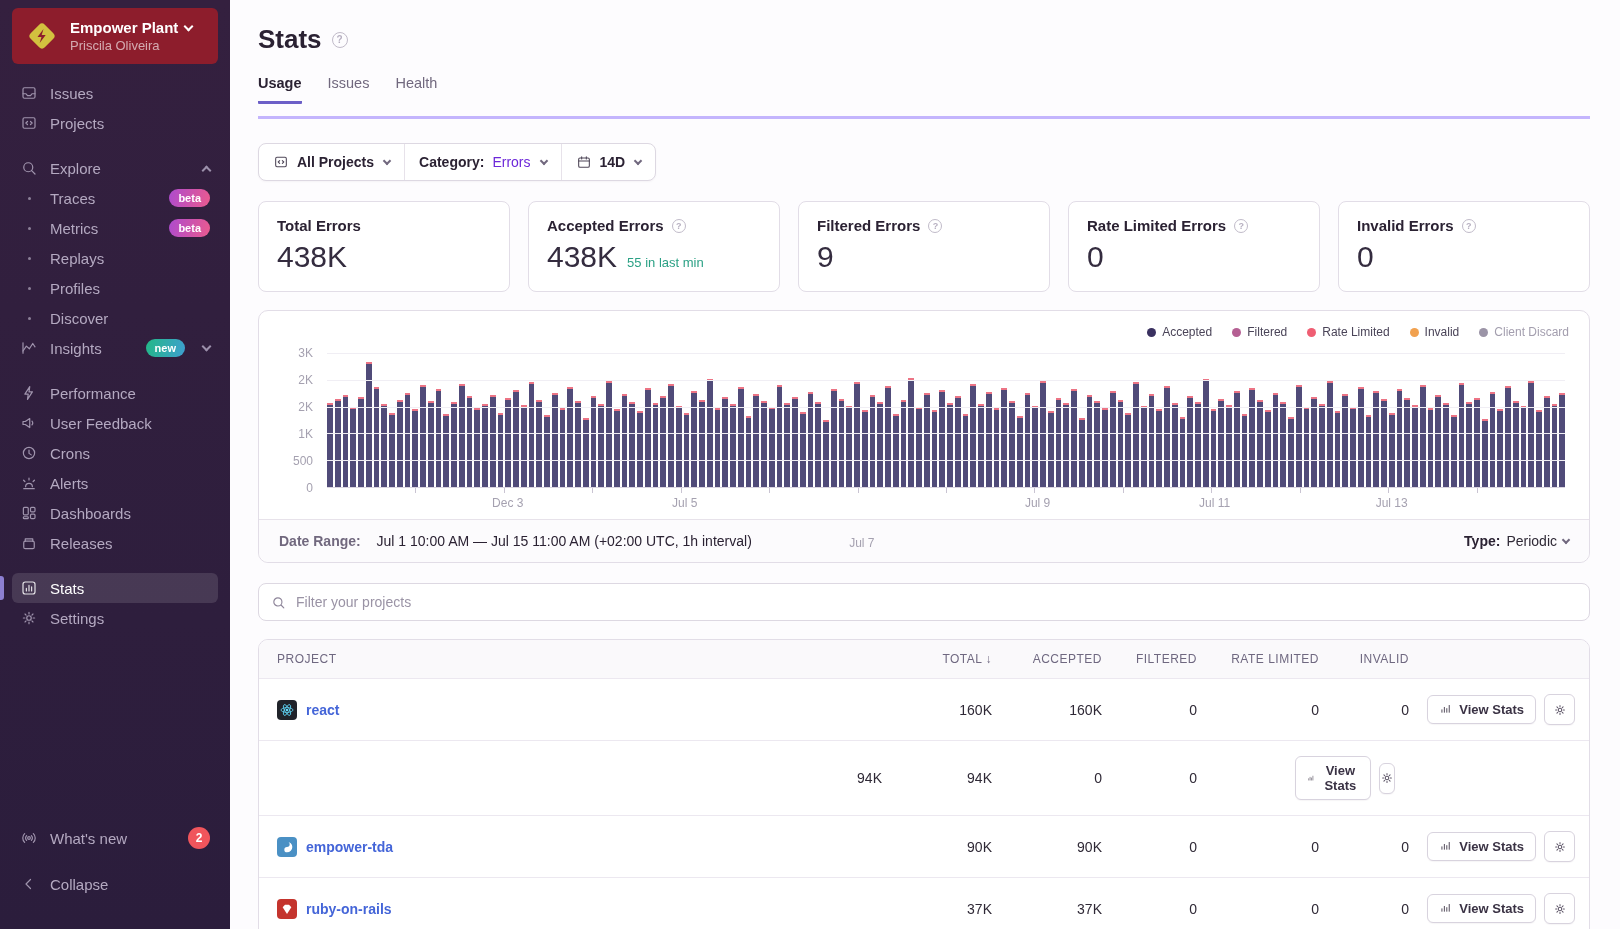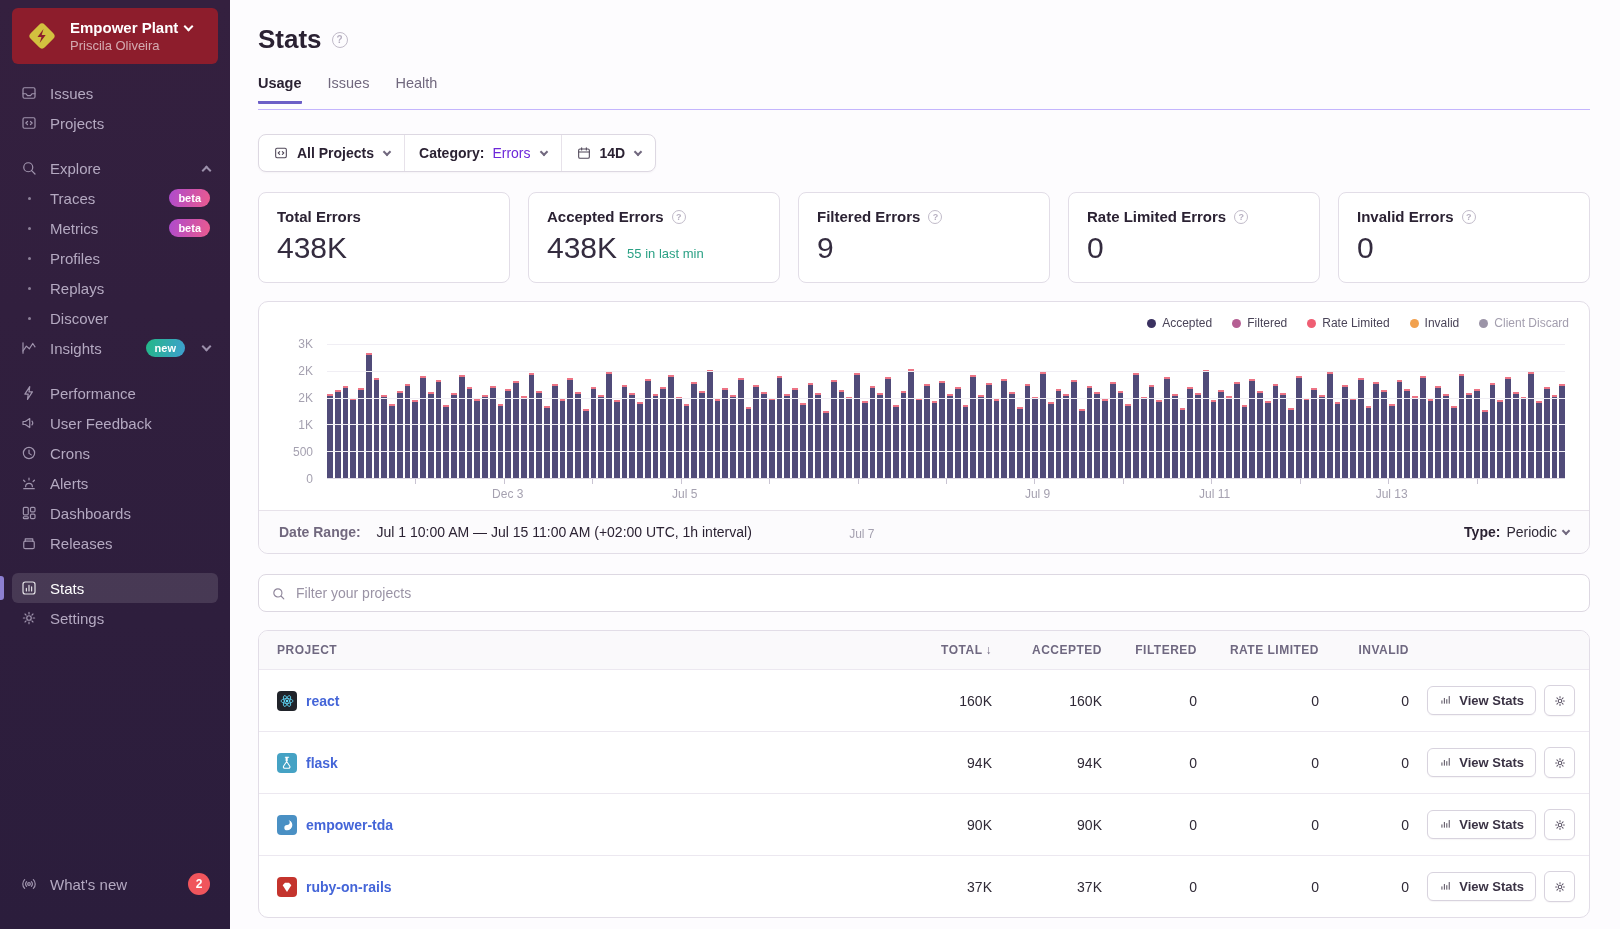--- a/index.html
+++ b/index.html
@@ -33,21 +33,21 @@
   .badge-count { margin-left:auto; background:#f0555c; color:#fff; width:22px; height:22px; border-radius:50%; display:flex; align-items:center; justify-content:center; font-size:12px; font-weight:bold; }
   .collapse-item { margin-top:16px; }
 
   
   .main { flex:1; overflow:hidden; display:flex; flex-direction:column; }
   .page-head { padding:24px 30px 0 28px; }
   .title-row { display:flex; align-items:center; gap:10px; }
   .page-title { font-size:26px; font-weight:bold; color:#2b2233; }
   .help-circle { width:16px; height:16px; border:1.5px solid #c1bbc9; border-radius:50%; color:#b6afc0; font-size:10px; font-weight:bold; display:inline-flex; align-items:center; justify-content:center; }
   .help-circle.sm { width:14px; height:14px; font-size:9px; }
-  .tabs { display:flex; gap:26px; margin-top:20px; border-bottom:1px solid #c4b5fd; padding-bottom:5px; }
+  .tabs { display:flex; gap:26px; margin-top:20px; border-bottom:3px solid #c4b5fd; padding-bottom:12px; }
   .tab { font-size:14.5px; color:#71687e; padding-bottom:10px; cursor:pointer; border-bottom:3px solid transparent; border-radius:1px; }
   .tab.active { color:#2b2233; font-weight:bold; border-bottom-color:#6c5fc7; }
   .content { padding:24px 30px 0 28px; }
 
   
   .filter-bar { display:inline-flex; border:1px solid #ddd8e2; border-radius:8px; background:#fff; height:38px; align-items:stretch; box-shadow:0 1px 2px rgba(43,34,51,.04); }
   .filter-seg { display:flex; align-items:center; gap:8px; padding:0 14px; font-size:14px; cursor:pointer; }
   .filter-seg + .filter-seg { border-left:1px solid #e7e2ea; }
   .filter-seg .fsicon svg { width:16px; height:16px; stroke:#4f4758; fill:none; stroke-width:1.6; stroke-linecap:round; stroke-linejoin:round; display:block; }
   .filter-seg b { font-weight:bold; color:#2b2233; }
@@ -90,21 +90,21 @@
   
   .search-box { margin-top:20px; display:flex; align-items:center; gap:10px; border:1px solid #ddd8e2; border-radius:8px; background:#fff; height:38px; padding:0 12px; }
   .search-box svg { width:15px; height:15px; stroke:#8d8499; fill:none; stroke-width:1.8; stroke-linecap:round; }
   .search-box input { border:none; outline:none; flex:1; font-size:14px; font-family:inherit; color:#2b2233; background:transparent; }
   .search-box input::placeholder { color:#9a93a5; }
 
   
   .table-panel { border:1px solid #e2dde7; border-radius:10px; background:#fff; margin-top:18px; overflow:hidden; }
   .tgrid { display:grid; grid-template-columns:1fr 110px 110px 95px 122px 90px 180px; align-items:center; }
   .thead { background:#faf9fb; border-bottom:1px solid #ece8f0; }
-  .th { font-size:12px; font-weight:bold; letter-spacing:.5px; color:#6f6880; text-transform:uppercase; padding:12px 0; }
+  .th { font-size:12px; font-weight:normal; letter-spacing:.5px; color:#6f6880; text-transform:uppercase; padding:12px 0; }
   .th.first { padding-left:18px; }
   .th.num { text-align:right; }
   .sort-arrow { color:#6f6880; font-size:12px; margin-left:3px; }
   .trow { border-bottom:1px solid #ece8f0; }
   .trow:last-child { border-bottom:none; }
   .td { padding:15px 0; font-size:14px; }
   .td.num { text-align:right; color:#2f2936; }
   .proj-cell { display:flex; align-items:center; gap:9px; padding-left:18px;font-weight:bold; }
   .plat-icon { width:20px; height:20px; border-radius:4px; flex:0 0 20px; display:flex; align-items:center; justify-content:center; }
   .plat-icon svg { width:16px; height:16px; display:block; }
@@ -174,25 +174,25 @@
         <span>Traces</span>
         <span class="pill beta">beta</span>
       </div>
       <div class="nav-item">
         <span class="bullet"></span>
         <span>Metrics</span>
         <span class="pill beta">beta</span>
       </div>
       <div class="nav-item">
         <span class="bullet"></span>
+        <span>Replays</span>
+      </div>
+      <div class="nav-item">
+        <span class="bullet"></span>
         <span>Profiles</span>
-      </div>
-      <div class="nav-item">
-        <span class="bullet"></span>
-        <span>Replays</span>
       </div>
       <div class="nav-item">
         <span class="bullet"></span>
         <span>Discover</span>
       </div>
       <div class="nav-item">
         <span class="nicon">
             <svg viewBox="0 0 24 24">
               <path d="M4 5v14"></path>
               <path d="M4 16l4.5-6.5 4 3.5 4.5-7 3 4.5"></path>
@@ -287,20 +287,28 @@
     <div class="sidebar-footer">
       <div class="nav-item">
         <span class="nicon">
             <svg viewBox="0 0 24 24">
               <circle cx="12" cy="12" r="1.8"></circle>
               <path d="M8.8 15.2a4.5 4.5 0 010-6.4M15.2 8.8a4.5 4.5 0 010 6.4M6.2 17.8a8 8 0 010-11.6M17.8 6.2a8 8 0 010 11.6"></path>
             </svg>
           </span>
         <span>What's new</span>
         <span class="badge-count">2</span>
+      </div>
+      <div class="nav-item collapse-item">
+        <span class="nicon">
+            <svg viewBox="0 0 24 24">
+              <path d="M14 6l-6 6 6 6"></path>
+            </svg>
+          </span>
+        <span>Collapse</span>
       </div>
     </div>
   </aside>
 
   <main class="main">
     <div class="page-head">
       <div class="title-row">
         <span class="page-title">Stats</span>
         <span class="help-circle">?</span>
       </div>
@@ -678,28 +686,20 @@
                 </button>
                 <button class="btn icon-btn">
                   <svg viewBox="0 0 24 24" fill="none">
                     <circle cx="12" cy="12" r="3"></circle>
                     <path d="M12 4.5v2M12 17.5v2M4.5 12h2M17.5 12h2M6.7 6.7l1.4 1.4M15.9 15.9l1.4 1.4M17.3 6.7l-1.4 1.4M8.1 15.9l-1.4 1.4"></path>
                   </svg>
                 </button>
               </div>
             </div>
             <div class="tgrid trow">
-              <div class="td proj-cell">
-                <span class="plat-icon" style="background: rgb(69, 162, 196);">
-                  <svg viewBox="0 0 24 24">
-                    <path d="M9.5 3.5h5M10.7 3.5v5L16.2 17a2 2 0 01-1.8 2.9H8.6A2 2 0 016.8 17l5.5-8.5v-5" stroke="#fff" stroke-width="1.6" fill="none" stroke-linecap="round" stroke-linejoin="round"></path>
-                  </svg>
-                </span>
-                <a class="proj-link">flask</a>
-              </div>
               <div class="td num">94K</div>
               <div class="td num">94K</div>
               <div class="td num">0</div>
               <div class="td num">0</div>
               <div class="td num">0</div>
               <div class="td actions-cell">
                 <button class="btn">
                   <svg viewBox="0 0 24 24">
                     <path d="M6 19v-5M11 19V9M16 19v-7.5M21 19V5" transform="scale(0.9)"></path>
                   </svg>

